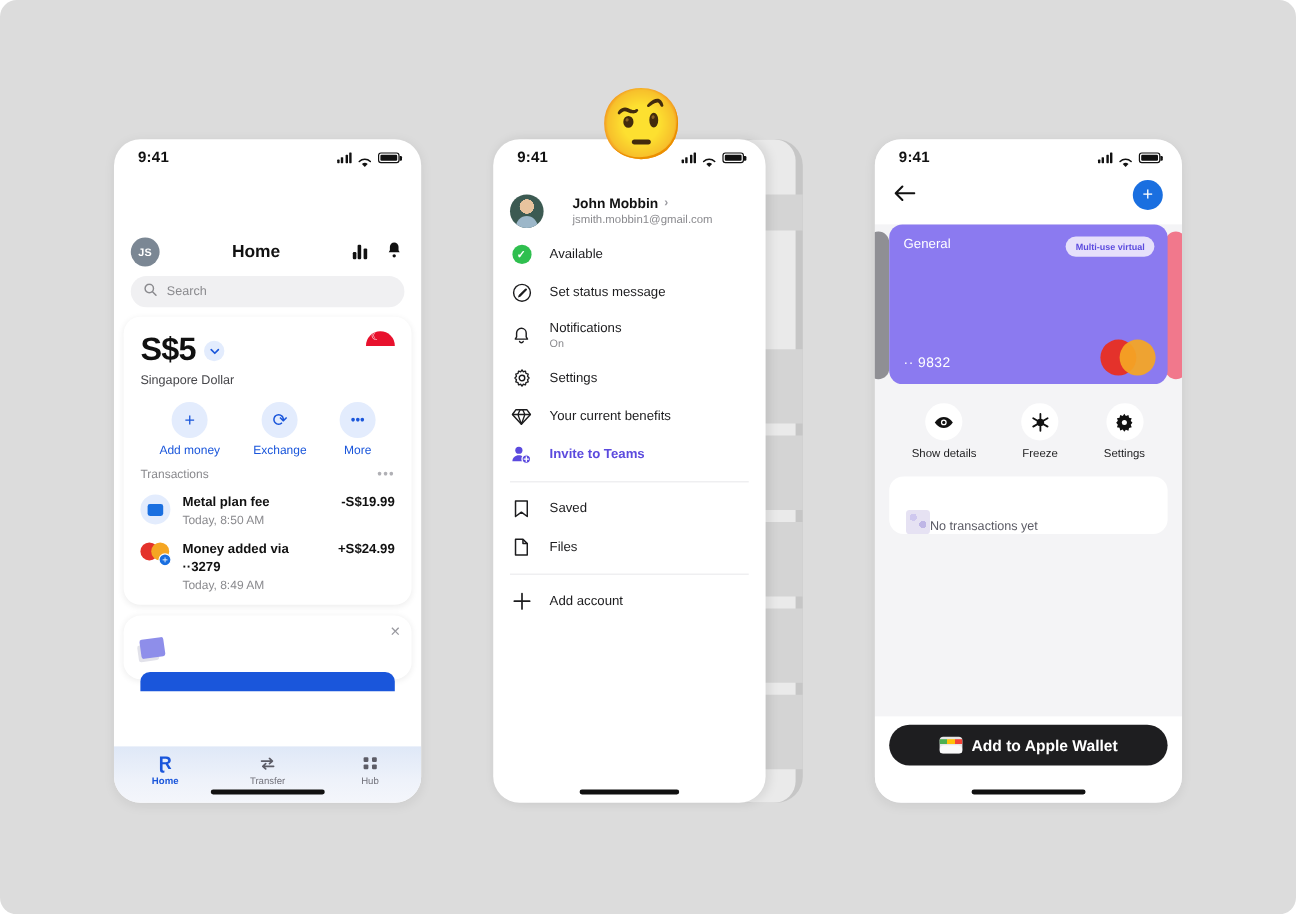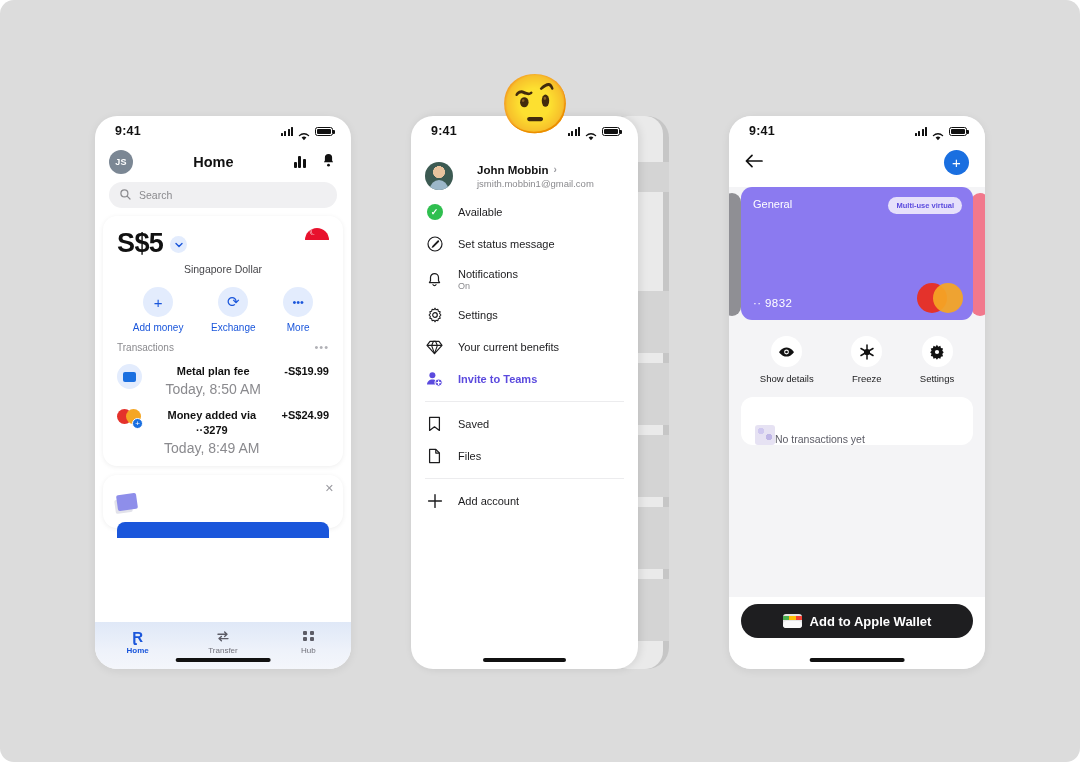--- a/index.html
+++ b/index.html
@@ -49,21 +49,21 @@
   }
   .batt i { display:block; height:100%; background:#111; border-radius:1px; }
   .homebar {
     position:absolute; bottom: 7px; left:50%; transform:translateX(-50%);
     width: 37%; height: 4px; background:#111; border-radius:3px;
   }
 
   
   #phone1 { left: 95px; top: 116px; width: 256px; height: 553px; }
   .p1-head {
-    display:flex; align-items:center; padding: 4px 14px 8px 14px; gap: 8px;
+    display:flex; align-items:center; padding: 4px 14px 8px 14px; gap: 8px; margin-top: 48px;
   }
   .avatar-js {
     width: 24px; height: 24px; border-radius: 50%;
     background: #7b8794; color:#fff; font-size: 9px; font-weight: 700;
     display:flex; align-items:center; justify-content:center; letter-spacing:.3px;
   }
   .p1-title { flex: 1; text-align:center; font-size: 14.5px; font-weight: 700; color:#111; }
   .p1-act { display:flex; align-items:center; gap: 16px; padding-right:2px; }
   .ico-chart { display:flex; align-items:flex-end; gap:1.6px; height:12px; }
   .ico-chart i { width:3px; background:#111; border-radius:1px; display:block; }
@@ -81,21 +81,21 @@
     overflow: hidden;
   }
   .tab {
     font-size: 10.5px; color:#8a8a8e; padding: 5px 11px; border-radius: 13px;
     white-space: nowrap;
   }
   .tab.active { background:#fff; color:#111; font-weight:700; box-shadow: 0 1px 4px rgba(0,0,0,.12); }
 
   .card-white {
     margin: 8px 8px 0 8px; background:#fff; border-radius: 14px;
-    box-shadow: 0 1px 5px rgba(0,0,0,.07); padding: 12px 14px 10px 14px; text-align: center;
+    box-shadow: 0 1px 5px rgba(0,0,0,.07); padding: 12px 14px 10px 14px;
   }
   .bal-row { display:flex; align-items:flex-start; }
   .bal-amt { font-size: 27px; font-weight: 700; color:#111; letter-spacing:-.6px; }
   .chev-pill {
     width:17px; height:17px; border-radius:50%; background:#e3ecfd;
     display:flex; align-items:center; justify-content:center; margin: 8px 0 0 7px;
   }
   .flag-sg {
     margin-left:auto; width: 24px; height: 24px; border-radius: 50%;
     background: linear-gradient(#e8112d 0 50%, #ffffff 50% 100%);
@@ -129,21 +129,21 @@
   .mc .c1,.mc .c2 { position:absolute; top:1px; width:15px; height:15px; border-radius:50%; }
   .mc .c1 { left:0; background:#e4322b; }
   .mc .c2 { left:9px; background:#f5a623; }
   .mc .plus {
     position:absolute; right:-1px; bottom:-3px; width:11px; height:11px; border-radius:50%;
     background:#1a6fe0; color:#fff; font-size:8px; display:flex; align-items:center; justify-content:center;
     border:1.5px solid #fff;
   }
   .tx-mid { flex:1; min-width:0; }
   .tx-t { font-size: 11px; font-weight: 700; color:#111; line-height: 1.35; }
-  .tx-s { font-size: 14px; color:#8a8a8e; margin-top:2px; }
+  .tx-s { font-size: 10px; color:#8a8a8e; margin-top:2px; }
   .tx-amt { font-size: 11px; color:#111; white-space:nowrap; padding-top:1px;font-weight:bold; }
 
   .promo {
     margin: 9px 8px 0 8px; background:#fff; border-radius: 14px;
     box-shadow: 0 1px 5px rgba(0,0,0,.07); padding: 11px 10px 12px 12px;
     display:flex; gap: 10px; position:relative;
   }
   .promo-ico {
     width: 26px; height: 26px; flex:none; position:relative; margin-top:4px;
   }

